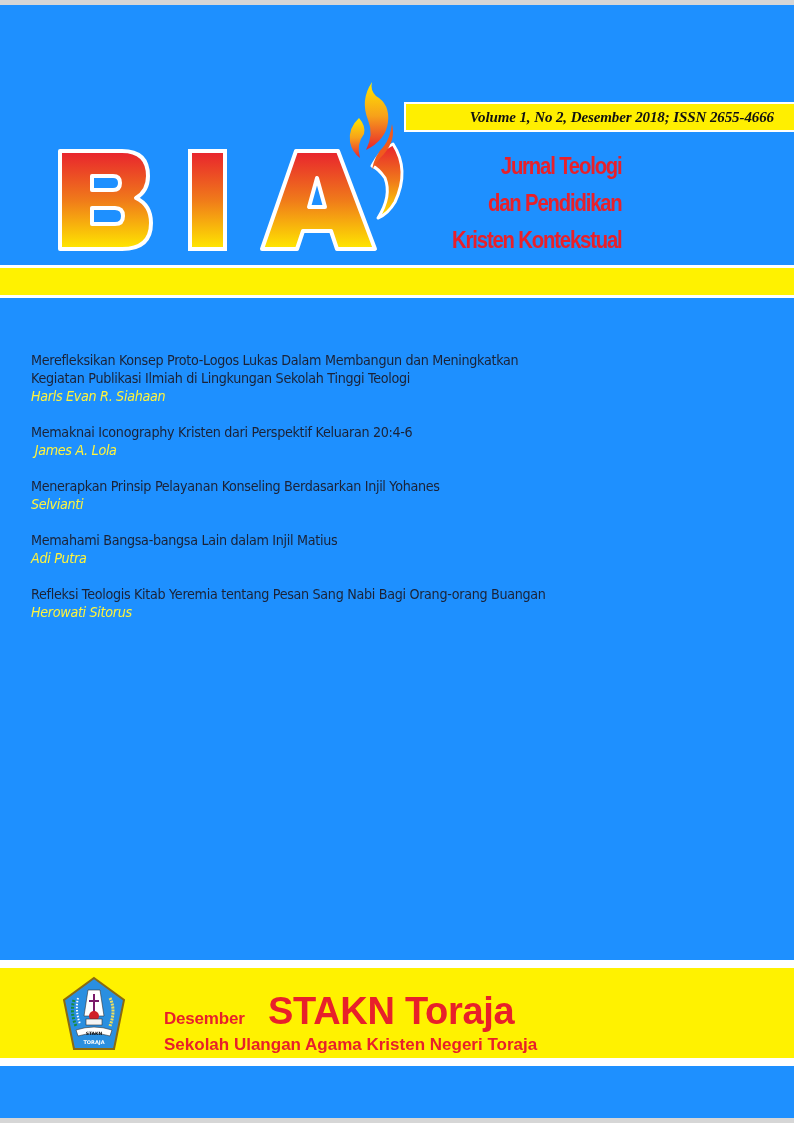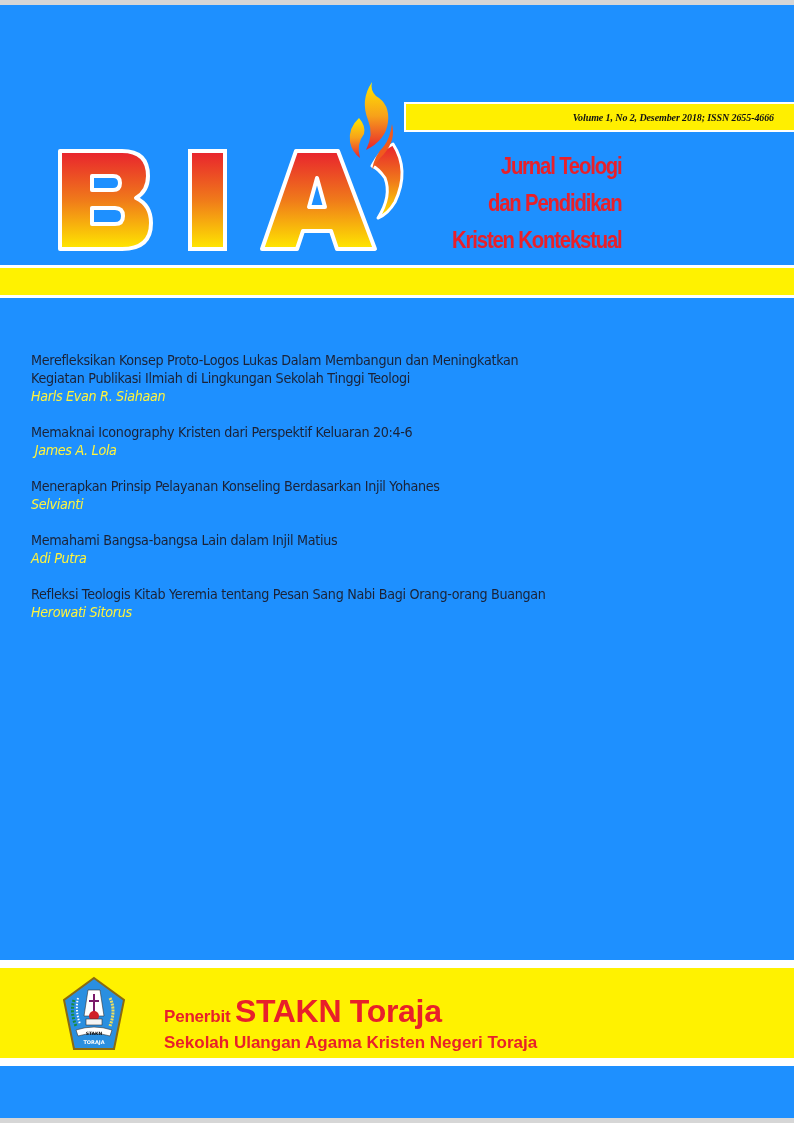--- a/index.html
+++ b/index.html
@@ -9,21 +9,21 @@
   .page-bg { position: absolute; left: 0; top: 5px; width: 794px; height: 1113px; background: #1e90ff; }
 
   
   .vol-box {
     position: absolute; left: 404px; top: 102px; width: 392px; height: 30px;
     background: #ffef00; border: 2px solid #ffffff; border-right: none;
     display: flex; align-items: center; justify-content: flex-end; padding-right: 22px;
   }
   .vol-text {
     font-family: "Liberation Serif", "DejaVu Serif", serif; font-style: italic; font-weight: bold;
-    font-size: 10px; color: #111111; letter-spacing: -0.1px;
+    font-size: 15px; color: #111111; letter-spacing: -0.1px;
   }
 
   
   .logo { position: absolute; left: 50px; top: 75px; width: 370px; height: 185px; }
 
   
   .subtitle {
     position: absolute; right: 172px; top: 148px; text-align: right;
     font-family: "Liberation Sans", sans-serif; font-weight: bold; color: #e8202a;
     font-size: 23px; line-height: 37px; letter-spacing: -1.3px;
@@ -47,21 +47,21 @@
     color: #fff43c; letter-spacing: -0.35px; transform: scaleX(0.9); transform-origin: left top; white-space: nowrap;
   }
 
   
   .band-white-2 { position: absolute; left: 0; top: 960px; width: 794px; height: 106px; background: #ffffff; }
   .band-yellow-2 { position: absolute; left: 0; top: 968px; width: 794px; height: 90px; background: #fff200; }
   .pub-logo { position: absolute; left: 62px; top: 976px; width: 64px; height: 76px; }
   .pub-text { position: absolute; left: 164px; top: 996px; color: #e8202a; font-weight: bold; font-family: "Liberation Sans", sans-serif; }
   .pub-line1 { white-space: nowrap; line-height: 30px; }
   .pub-penerbit { font-size: 17px; letter-spacing: -0.2px; }
-  .pub-name { font-size: 32px; letter-spacing: -0.3px; }
+  .pub-name { font-size: 38px; letter-spacing: -0.3px; margin-left: 19px; }
   .pub-line2 { font-size: 17px; line-height: 22px; white-space: nowrap; letter-spacing: 0px; }
 
   .bottom-blue { position: absolute; left: 0; top: 1066px; width: 794px; height: 52px; background: #1e90ff; }
 </style>
 </head>
 <body>
 
 <div class="page-bg"></div>
 
 <div class="vol-box">
@@ -147,19 +147,19 @@
 
   <path d="M48 22 Q54 34 48 50" stroke="#f0e060" stroke-width="3" fill="none" stroke-dasharray="2 1"></path>
 
   <path d="M14 54 Q32 48 50 54 L48 60 Q32 55 16 60 Z" fill="#ffffff" stroke="#333" stroke-width="0.6"></path>
   <text x="32" y="58.5" font-family="DejaVu Sans, sans-serif" font-size="4.5" font-weight="bold" text-anchor="middle" fill="#111">STAKN</text>
   <text x="32" y="68" font-family="DejaVu Sans, sans-serif" font-size="5" font-weight="bold" text-anchor="middle" fill="#ffffff">TORAJA</text>
 </svg>
 
 <div class="pub-text">
   <div class="pub-line1">
-    <span class="pub-penerbit">Penerbit</span>
+    <span class="pub-penerbit">Desember</span>
     <span class="pub-name">STAKN Toraja</span>
   </div>
   <div class="pub-line2">Sekolah Ulangan Agama Kristen Negeri Toraja</div>
 </div>
 
 <div class="bottom-blue"></div>
 
 </body></html>

